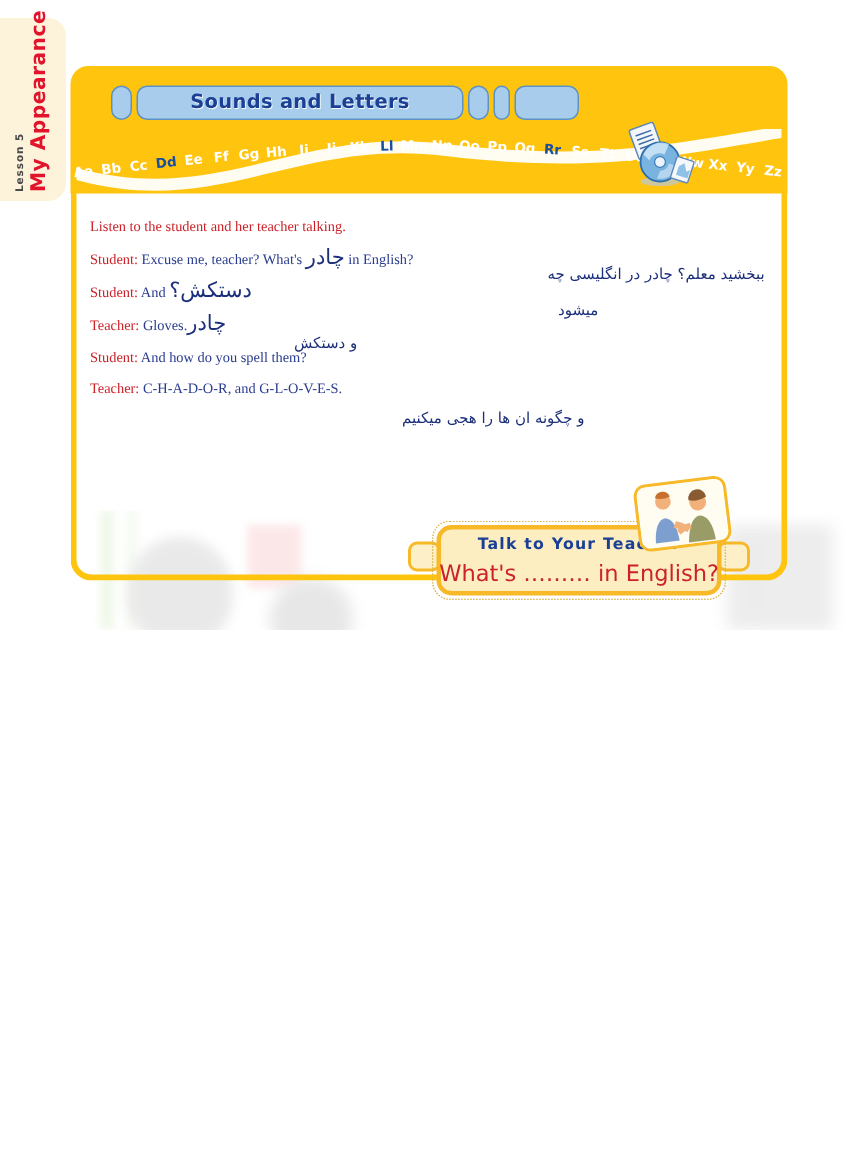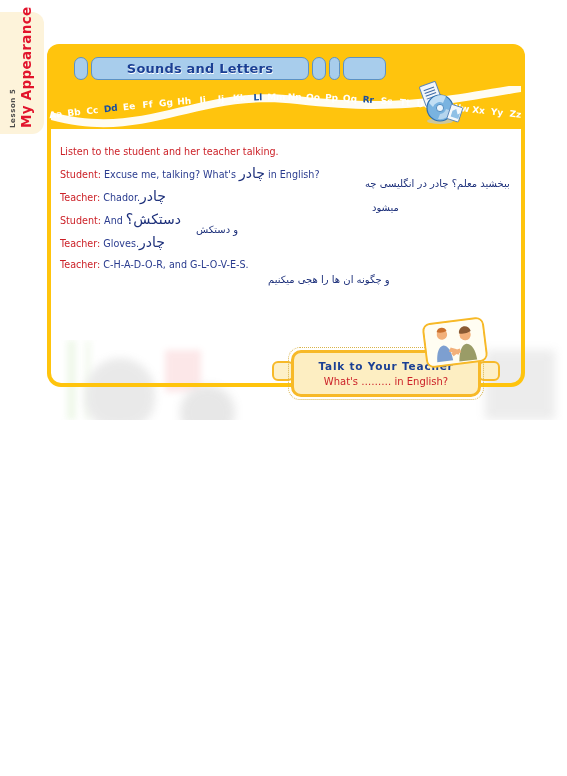--- a/index.html
+++ b/index.html
@@ -192,20 +192,21 @@
     position: absolute;
     left: 13px;
     top: 102px;
     width: 452px;
   }
   .line {
     margin-bottom: 9px;
     font-size: 9.6px;
     line-height: 12px;
     white-space: nowrap;
+    font-family: Liberation Serif, serif;
   }
   .speaker { color: #cc2128; margin-top: 42px; }
   .speech  { color: #2a3c8f; }
   .instr   { color: #cc2128; }
   .fa {
     color: #1c2f7a;
     font-size: 14px;
     direction: rtl;
     unicode-bidi: embed;
   }
@@ -262,21 +263,21 @@
     gap: 4px;
   }
   #talk-heading {
     font-size: 10.5px;
     font-weight: bold;
     color: #1a3f94;
     letter-spacing: 0.8px;
     white-space: nowrap;
   }
   #talk-prompt {
-    font-size: 10px;
+    font-size: 15px;
     color: #cc2128;
     white-space: nowrap;
   }
 
   
   #talk-illustration {
     position: absolute;
     left: 424px;
     top: 320px;
     width: 62px;
@@ -379,24 +380,24 @@
     </div>
   </div>
 
   <div id="card-body-border"></div>
 
   <div id="dialogue">
     <div class="line">
       <span class="instr">Listen to the student and her teacher talking.</span>
     </div>
     <div id="dialogue-lines">
-        <div class="line"><span class="speaker">Student: </span><span class="speech">Excuse me, talking? What's </span><span class="fa">چادر</span><span class="speech"> in English?</span></div>
-        <div class="line"><span class="speaker">Teacher: </span><span class="speech">Chador.</span><span class="fa">چادر</span></div>
+        <div class="line"><span class="speaker">Student: </span><span class="speech">Excuse me, teacher? What's </span><span class="fa">چادر</span><span class="speech"> in English?</span></div>
         <div class="line"><span class="speaker">Student: </span><span class="speech">And </span><span class="fa">دستکش؟</span></div>
         <div class="line"><span class="speaker">Teacher: </span><span class="speech">Gloves.</span><span class="fa">چادر</span></div>
+        <div class="line"><span class="speaker">Student: </span><span class="speech">And how do you spell them?</span></div>
         <div class="line"><span class="speaker">Teacher: </span><span class="speech">C-H-A-D-O-R, and G-L-O-V-E-S.</span></div>
       </div>
   </div>
 </div>
 
 <span class="fa-side" style="left:365px; top:178px;">ببخشید معلم؟ چادر در انگلیسی چه</span>
 <span class="fa-side" style="left:372px; top:202px;">میشود</span>
 <span class="fa-side" style="left:196px; top:224px;">و دستکش</span>
 <span class="fa-side" style="left:268px; top:274px;">و چگونه ان ها را هجی میکنیم</span>
 

